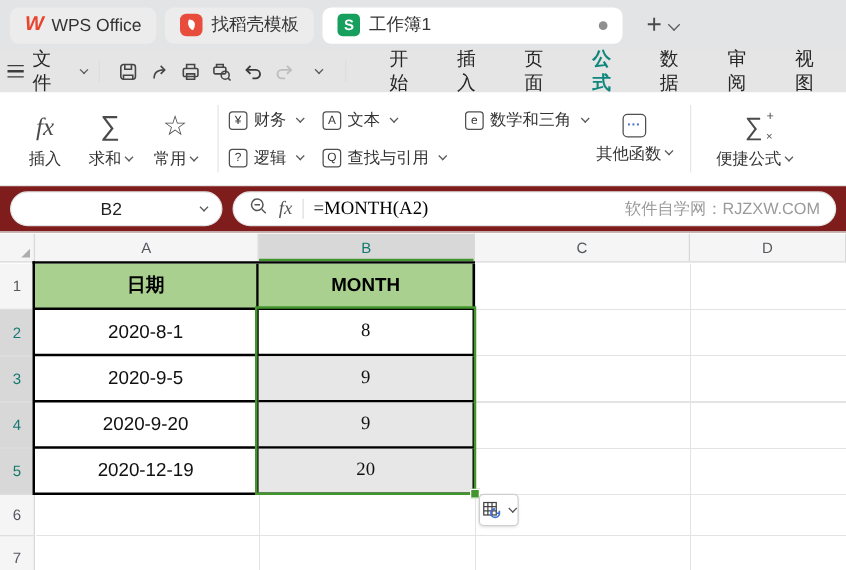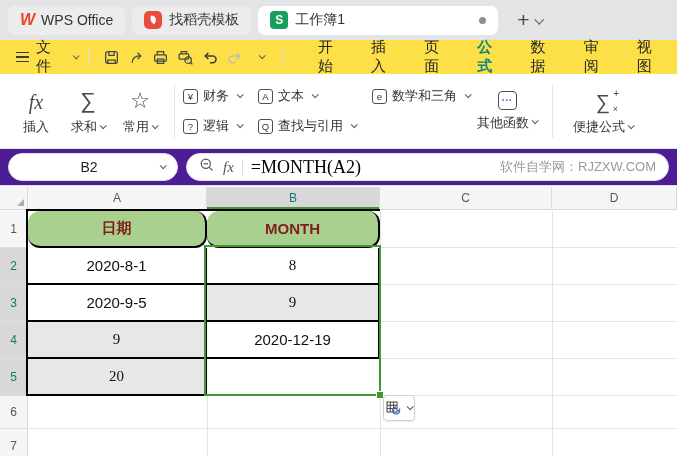--- a/index.html
+++ b/index.html
@@ -17,22 +17,22 @@
                align-items:center; justify-content:center; }
   .sheet-ico { width:18px; height:18px; border-radius:4px; background:#17a05d; color:#fff; font-size:12px;
                font-weight:bold; display:inline-flex; align-items:center; justify-content:center; }
   .unsaved-dot { width:7px; height:7px; border-radius:50%; background:#8f8f8f; margin-left:auto; }
   .plusbtn { font-size:21px; color:#4a4a4a; padding:0 6px; margin-left:6px; cursor:default; }
   .chev { display:inline-block; width:7px; height:7px; border-right:1.6px solid #5a5a5a;
           border-bottom:1.6px solid #5a5a5a; transform:rotate(45deg) translateY(-1px); }
   .chev.sm { width:5px; height:5px; border-width:1.3px; margin-left:3px; margin-bottom:2px; }
 
   
-  .menubar { position:absolute; top:40px; left:0; right:0; height:34px; background:#fde047;
-             display:flex; align-items:center; padding-left:16px; }
+  .menubar { position:absolute; top:40px; left:0; right:0; height:34px; background:#e5e5e5;
+             display:flex; align-items:center; padding-left:6px; }
   .hamb { display:flex; flex-direction:column; gap:3px; margin-right:7px; }
   .hamb i { display:block; width:13px; height:1.6px; background:#3c3c3c; }
   .file-lbl { font-size:15px; color:#262626; margin-right:6px; }
   .vdiv { width:1px; height:18px; background:#ddd; margin:0 10px; }
   .qicon { width:26px; height:24px; display:inline-flex; align-items:center; justify-content:center; }
   .menu-tabs { display:flex; align-items:center; margin-left:12px; }
   .mtab { font-size:15px; color:#262626; margin:0 13px; position:relative; cursor:default; }
   .mtab.active { color:#0f877c; font-weight:bold; }
   .mtab.active::after { content:""; position:absolute; left:1px; right:1px; bottom:-8px; height:3px;
                         background:#0f877c; border-radius:2px; }
@@ -51,31 +51,31 @@
   .bico { width:15px; height:15px; border:1.2px solid #4f4f4f; border-radius:3px; display:inline-flex;
           align-items:center; justify-content:center; font-size:9.5px; color:#333; flex:0 0 auto; }
   .otherfn { width:74px; display:flex; flex-direction:column; align-items:center; gap:4px; }
   .bico.big { width:19px; height:19px; border-radius:4px; color:#4874cb; font-weight:bold;
               font-size:11px; letter-spacing:0; }
   .sigma-wrap { position:relative; font-size:20px; color:#4b4b4b; }
   .sigma-wrap .ps { position:absolute; right:-9px; top:-3px; font-size:10px; font-style:normal; }
   .sigma-wrap .xs { position:absolute; right:-8px; bottom:0px; font-size:9px; font-style:normal; }
 
   
-  .fbar { position:absolute; top:148px; left:0; right:0; height:38px; background:#4c1d95;
+  .fbar { position:absolute; top:148px; left:0; right:0; height:38px; background:#7f1d1d;
           border-top:1px solid #e4e4e4; border-bottom:1px solid #dadada;
           display:flex; align-items:center; padding:0 8px; }
   .namebox { width:170px; height:28px; background:#fff; border:1px solid #e2e2e2; border-radius:14px;
              display:flex; align-items:center; padding:0 12px; }
   .namebox .nv { flex:1; text-align:center; font-size:14px; color:#222; }
   .fmlbox { flex:1; height:28px; background:#fff; border:1px solid #e2e2e2; border-radius:14px;
             margin-left:8px; display:flex; align-items:center; padding:0 12px; gap:8px; }
   .fxlbl { font-style:italic; font-family:"Liberation Serif",serif; font-size:15px; color:#555; }
   .fdiv { width:1px; height:16px; background:#ddd; }
-  .formula-txt { font-family:"Liberation Serif",serif; font-size:18px; color:#000; }
+  .formula-txt { font-family:"Liberation Serif",serif; font-size:15px; color:#000; }
   .watermark { margin-left:auto; font-size:13px; color:#9a9a9a;text-align:center; }
 
   
   .sheet { position:absolute; top:187px; left:0; right:0; bottom:0; background:#fff; }
   .colheaders { position:absolute; top:0; left:0; right:0; height:23px; display:flex;
                 background:#f5f5f6; border-bottom:1px solid #d9d9d9; }
   .corner { width:28px; border-right:1px solid #d9d9d9; position:relative; flex:0 0 auto; }
   .corner::after { content:""; position:absolute; right:3px; bottom:3px; width:0; height:0;
                    border-left:7px solid transparent; border-bottom:7px solid #adadad; }
   .chd { display:flex; align-items:center; justify-content:center; font-size:12px; color:#55595e;
@@ -91,21 +91,21 @@
       linear-gradient(90deg, transparent 0 178px, #e3e3e3 178px 179px, transparent 179px 351px,
         #e3e3e3 351px 352px, transparent 352px 523px, #e3e3e3 523px 524px, transparent 524px 100%),
       linear-gradient(180deg, transparent 0 36px, #e3e3e3 36px 37px, transparent 37px 73px,
         #e3e3e3 73px 74px, transparent 74px 110px, #e3e3e3 110px 111px, transparent 111px 147px,
         #e3e3e3 147px 148px, transparent 148px 184px, #e3e3e3 184px 185px, transparent 185px 217px,
         #e3e3e3 217px 218px, transparent 218px 100%); }
   .datatable { position:absolute; top:22px; left:26px; border-top:2px solid #000; border-left:2px solid #000;
                display:grid; grid-template-columns:179px 173px; grid-auto-rows:37px; background:#fff; }
   .cell { border-right:2px solid #000; border-bottom:2px solid #000; display:flex; align-items:center;
           justify-content:center; font-size:15px; color:#111; }
-  .cell.hdr { background:#a9d08e; color:#7f1d1d; font-weight:bold;border-radius:12px; }
+  .cell.hdr { background:#a9d08e; color:#000000; font-weight:bold; }
   .cell.mval { font-family:"Liberation Serif",serif; }
   .cell.range { background:#e7e7e7; }
   .sel-overlay { position:absolute; left:204px; top:58px; width:177px; height:151px;
                  border:2.5px solid #43962e; pointer-events:none; }
   .fill-handle { position:absolute; left:376px; top:204px; width:8px; height:8px; background:#43962e;
                  border:1px solid #fff; }
   .autofill { position:absolute; left:383px; top:208px; width:32px; height:26px; background:#fff;
               border:1px solid #cfcfcf; border-radius:4px; display:flex; align-items:center;
               justify-content:center; gap:3px; box-shadow:0 1px 2px rgba(0,0,0,.08); }
 </style>
@@ -312,20 +312,21 @@
 
     <div class="gridlines"></div>
 
     <div class="datatable">
       <div class="cell hdr">日期</div>
       <div class="cell hdr">MONTH</div>
       <div class="cell">2020-8-1</div>
       <div class="cell mval">8</div>
       <div class="cell">2020-9-5</div>
       <div class="cell mval range">9</div>
+      <div class="cell">2020-9-20</div>
       <div class="cell mval range">9</div>
       <div class="cell">2020-12-19</div>
       <div class="cell mval range">20</div>
     </div>
 
     <div class="sel-overlay"></div>
     <div class="fill-handle"></div>
 
     <div class="autofill">
       <svg width="15" height="15" viewBox="0 0 15 15">

